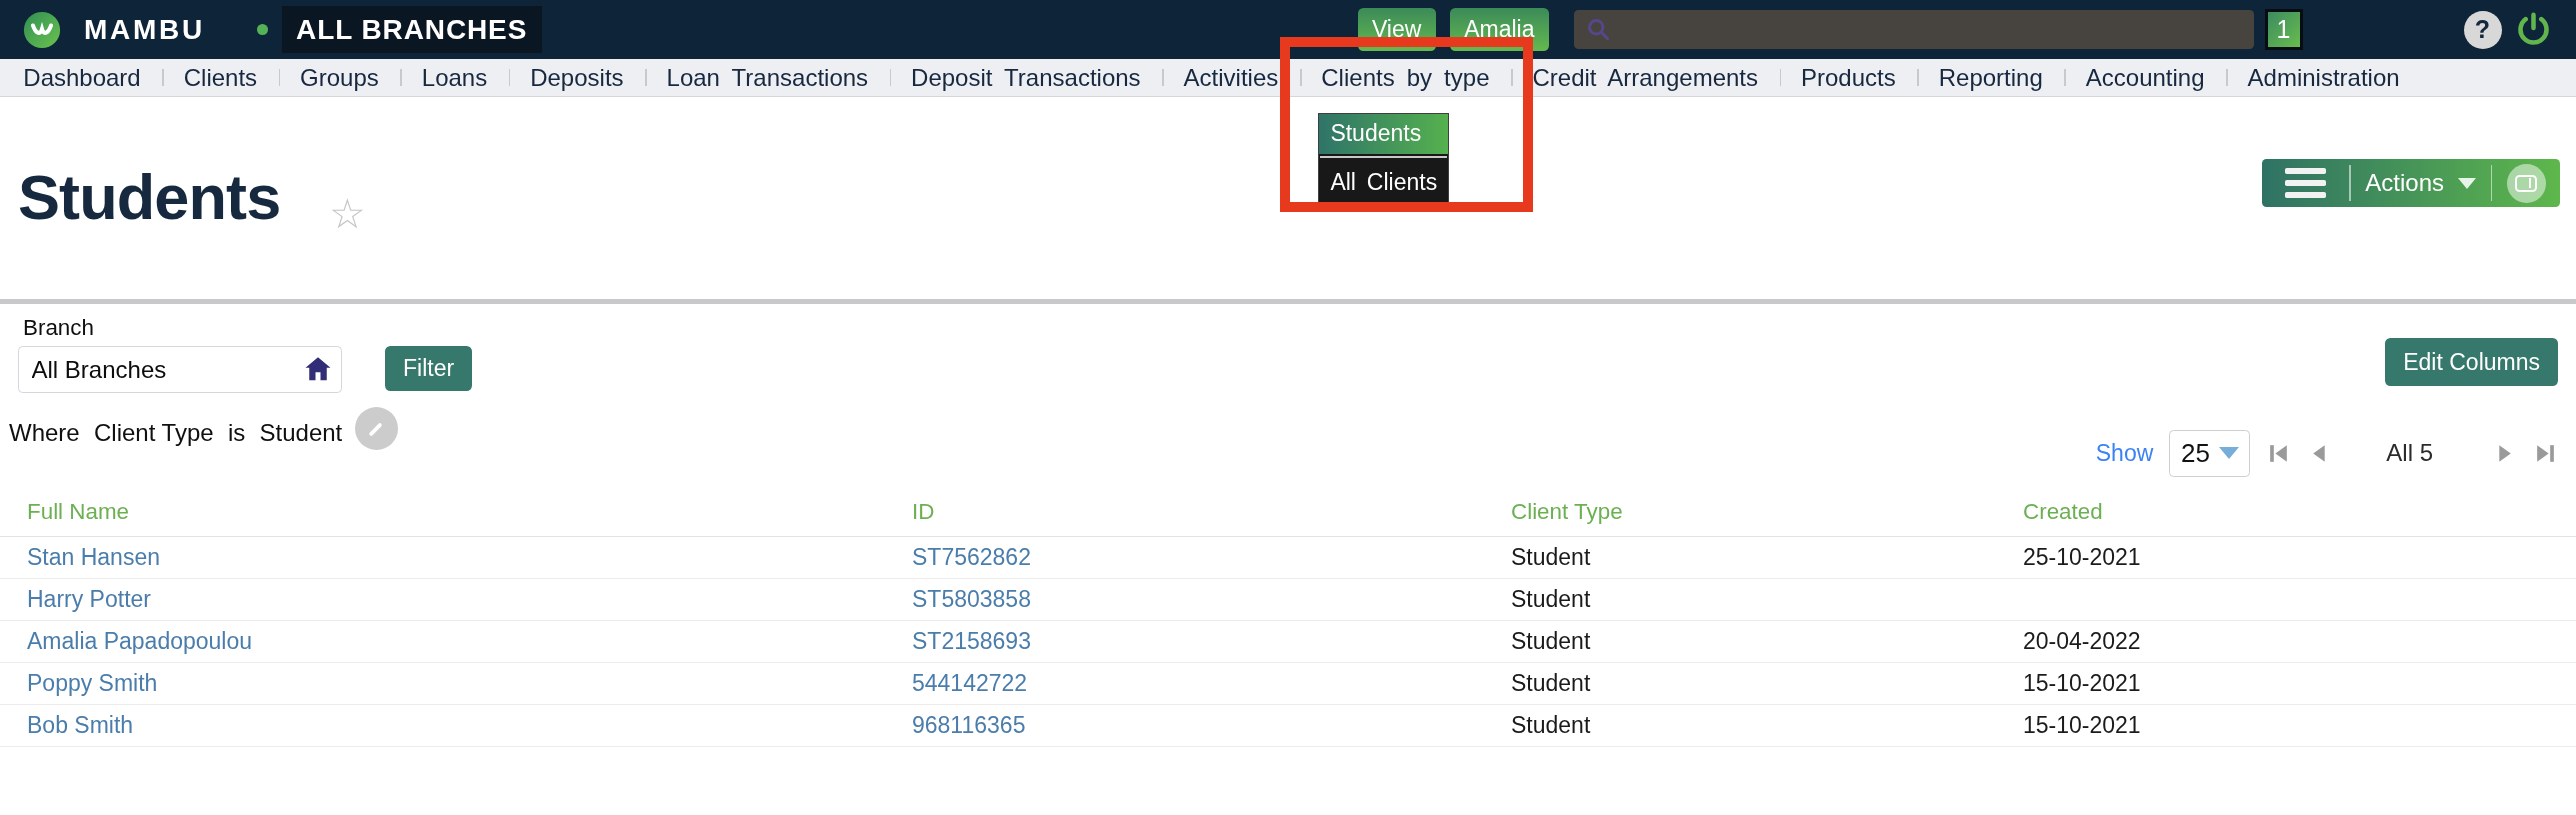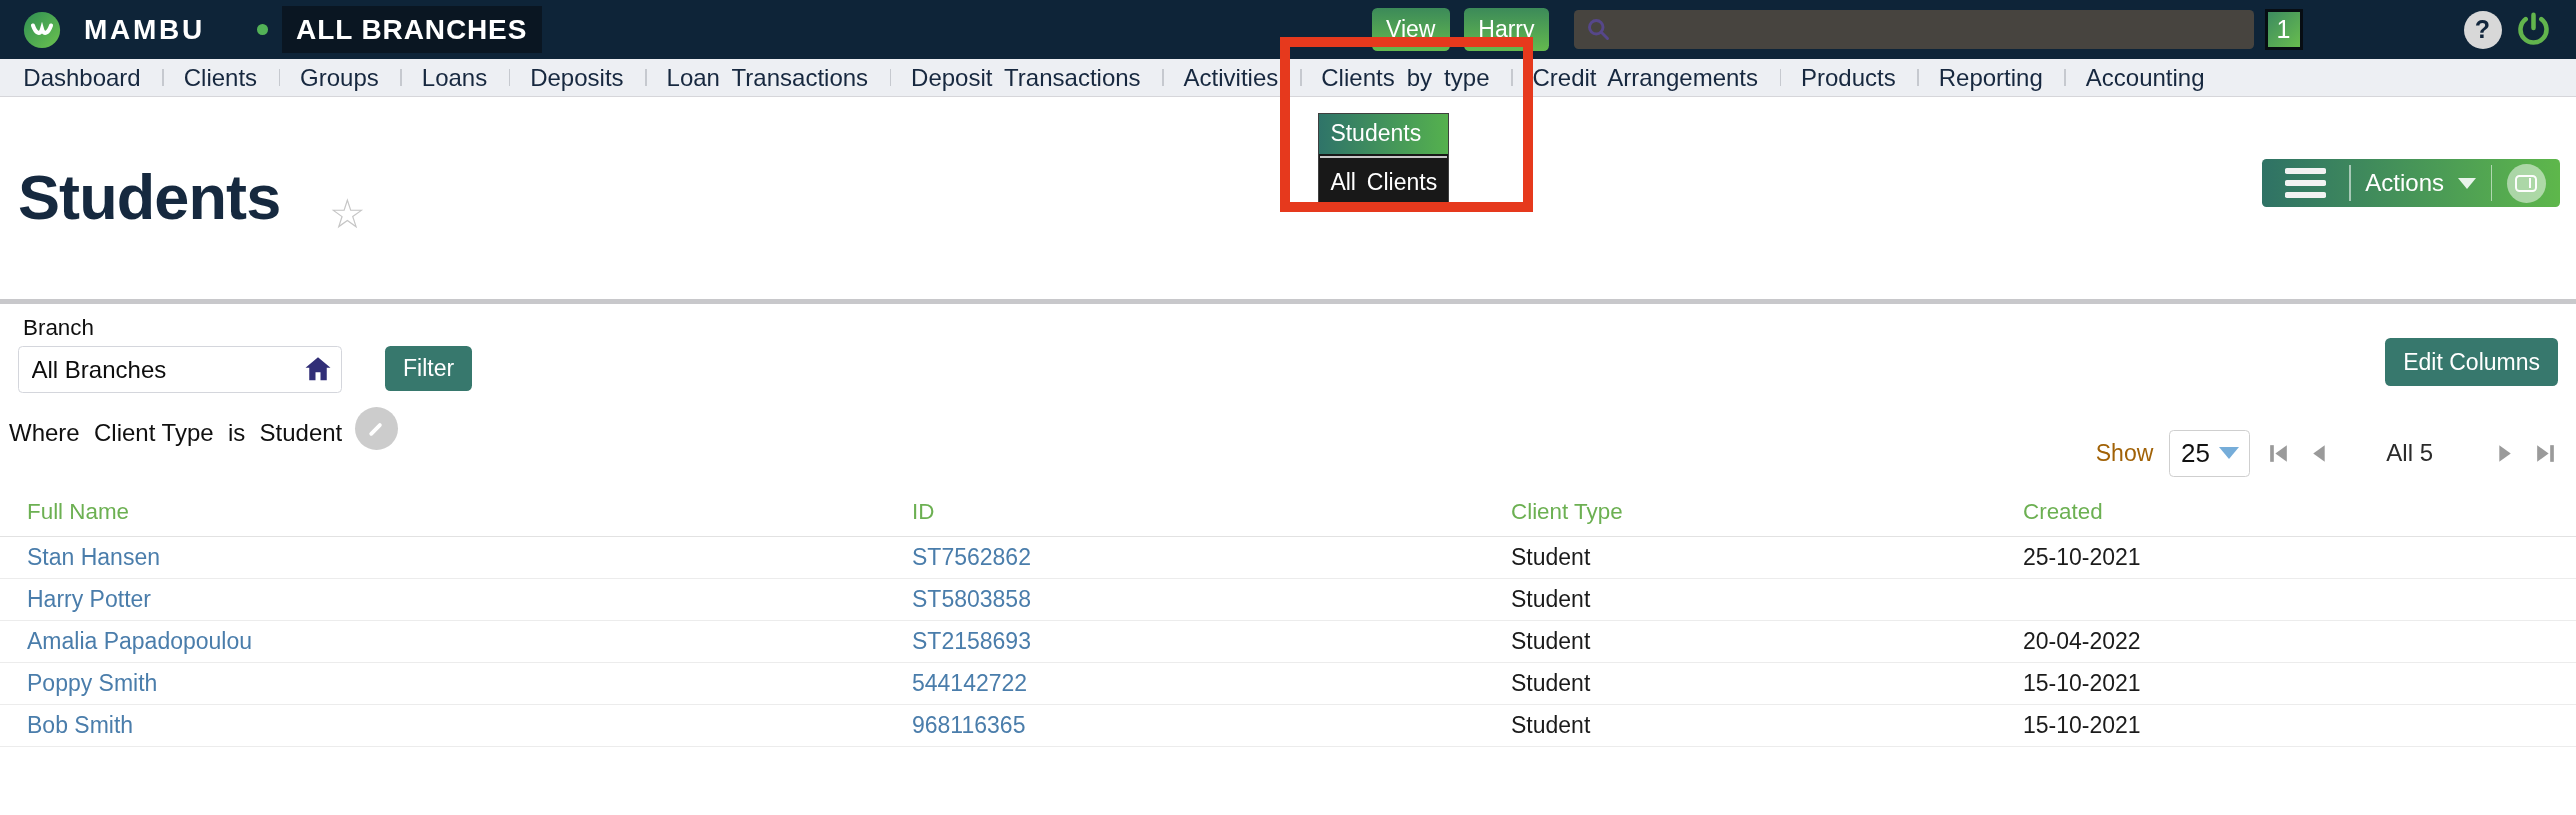--- a/index.html
+++ b/index.html
@@ -86,21 +86,21 @@
   .filter-btn { position:absolute; left:385px; top:346px; padding:9px 18px; }
   .edit-columns-btn { position:absolute; right:18px; top:338px; }
 
   .where-row { position:absolute; left:9px; top:419px; font-size:24px; color:#101010;
                display:flex; gap:14.3px; }
   .edit-circle { position:absolute; left:355px; top:407px; width:43px; height:43px; border-radius:50%;
                  background:#cccccc; display:flex; align-items:center; justify-content:center; cursor:pointer; }
 
   
   .pagination { position:absolute; right:18px; top:428px; height:50px; display:flex; align-items:center; }
-  .show-label { font-size:23px; color:#a16207; margin-right:16px; }
+  .show-label { font-size:23px; color:#3b82f6; margin-right:16px; }
   .page-size { width:81px; height:47px; border:1.8px solid #cfcfcf; border-radius:4.5px; background:#fff;
                display:flex; align-items:center; padding:0 10.7px; cursor:pointer; }
   .page-size .val { font-size:26px; color:#111; flex:1; }
   .select-arrow { width:0; height:0; border-left:10.7px solid transparent; border-right:10.7px solid transparent;
                   border-top:12.5px solid #76add9; }
   .pg-icon { margin-left:16px; cursor:pointer; display:flex; align-items:center; }
   .range-label { font-size:24px; color:#2b2b2b; margin:0 43px 0 54px; }
 
   
   .clients-table { position:absolute; left:0; right:0; top:487px; }
@@ -126,21 +126,21 @@
       </linearGradient>
         </defs>
       <circle cx="21" cy="21" r="20" fill="url(#lg)"></circle>
       <path d="M11 16c3 9 8 11 10 4 2 7 7 5 10-4" stroke="#fff" stroke-width="4.5" fill="none" stroke-linecap="round"></path>
     </svg>
     <span class="brand">MAMBU</span>
     <span class="scope-dot"></span>
     <span class="scope">ALL BRANCHES</span>
     <span class="topbar-spacer"></span>
     <button class="tb-btn">View</button>
-    <button class="tb-btn">Harry</button>
+    <button class="tb-btn">Amalia</button>
     <div class="searchbox">
       <svg width="27" height="27" viewBox="0 0 24 24">
         <circle cx="10" cy="10" r="6" fill="none" stroke="#56478a" stroke-width="2.6"></circle>
         <line x1="14.5" y1="14.5" x2="20" y2="20" stroke="#56478a" stroke-width="2.6" stroke-linecap="round"></line>
       </svg>
       <input placeholder="" style="">
     </div>
     <div class="count-badge">1</div>
     <span class="right-gap"></span>
     <div class="help-circle">?</div>
@@ -169,20 +169,21 @@
         <div class="dd-item selected">Students</div>
         <div class="dd-divider"></div>
         <div class="dd-item">All Clients</div>
       </div>
     </div>
 
     <div class="nav-item">Credit Arrangements</div>
     <div class="nav-item">Products</div>
     <div class="nav-item">Reporting</div>
     <div class="nav-item">Accounting</div>
+    <div class="nav-item">Administration</div>
   </nav>
 
   <h1 class="page-title">Students</h1>
   <span class="fav-star">☆</span>
 
   <div class="actions-bar">
     <div class="hamburger">
         <span></span>
         <span></span>
         <span></span>

